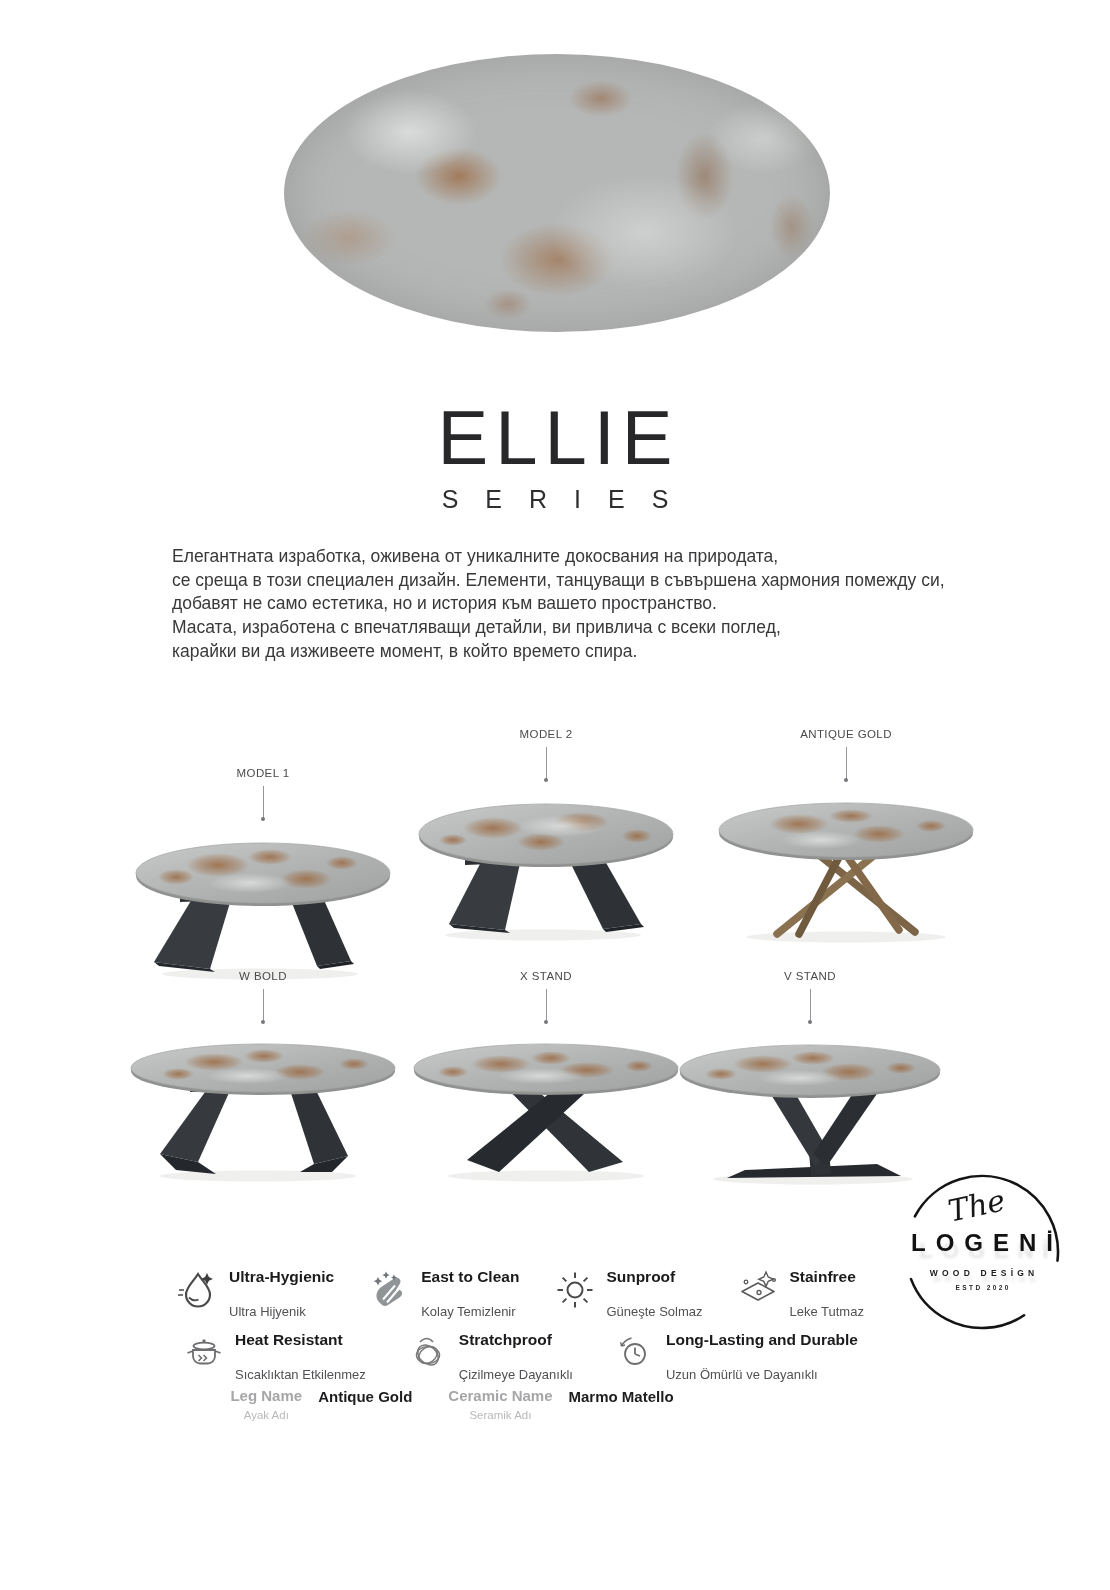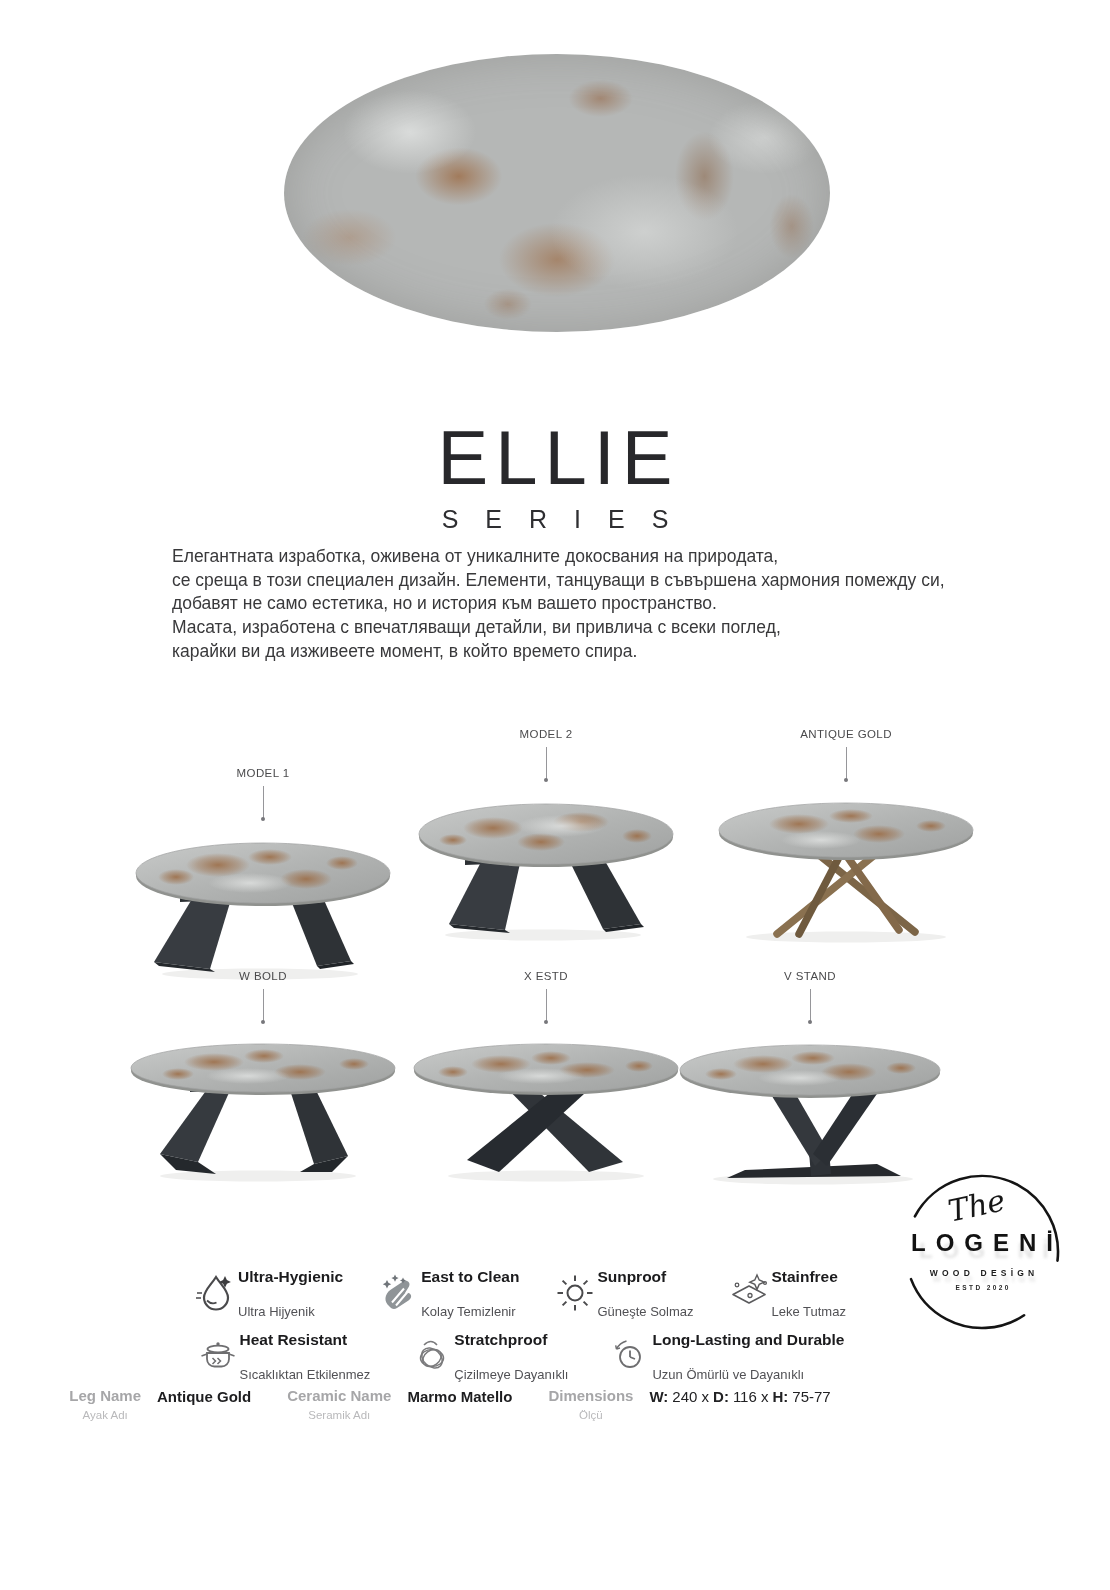--- a/index.html
+++ b/index.html
@@ -16,21 +16,21 @@
       radial-gradient(ellipse 66px 44px at 32% 44%, rgba(155,103,62,.75), transparent 66%),
       radial-gradient(ellipse 88px 56px at 50% 74%, rgba(155,103,62,.62), transparent 66%),
       radial-gradient(ellipse 46px 70px at 77% 44%, rgba(138,100,70,.55), transparent 64%),
       radial-gradient(ellipse 52px 30px at 58% 16%, rgba(148,98,62,.55), transparent 62%),
       radial-gradient(ellipse 36px 52px at 93% 62%, rgba(150,110,80,.45), transparent 62%),
       radial-gradient(ellipse 76px 46px at 12% 66%, rgba(168,120,84,.38), transparent 62%),
       radial-gradient(ellipse 40px 26px at 41% 90%, rgba(150,102,66,.4), transparent 60%);
     box-shadow: inset 0 0 48px rgba(116,116,112,.38);}
 
   
-  .title-block{position:absolute;left:0;top:420px;width:1110px;text-align:center;}
+  .title-block{position:absolute;left:0;top:400px;width:1110px;text-align:center;}
   .title-main{font-size:76px;line-height:1;font-weight:300;letter-spacing:7px;text-indent:7px;color:#28282b;}
   .title-sub{font-size:25px;font-weight:400;letter-spacing:27px;text-indent:27px;color:#2e2e31;margin-top:9px;}
 
   
   .desc{position:absolute;left:172px;top:545px;width:800px;font-size:17.5px;line-height:23.7px;color:#39393b;}
 
   
   .model-cell{position:absolute;width:290px;text-align:center;}
   .model-label{font-size:11.5px;letter-spacing:.4px;color:#4a4a4c;}
   .pointer{width:1px;height:33px;background:#96969a;margin:7px auto 2px;position:relative;}
@@ -48,21 +48,21 @@
   .logo-pre{font-family:"DejaVu Serif",serif;font-style:italic;font-size:30px;color:#161616;
             transform:rotate(-12deg);display:inline-block;margin-left:-10px;}
   .logo-name{font-size:24px;font-weight:bold;letter-spacing:10px;text-indent:10px;color:#121212;margin-top:6px;}
   .logo-tagline{font-size:8.5px;font-weight:bold;letter-spacing:4.2px;text-indent:4.2px;color:#1c1c1c;margin-top:11px;}
   .logo-estd{font-size:6.5px;font-weight:bold;letter-spacing:2.4px;text-indent:2.4px;color:#2a2a2a;margin-top:6px;}
 
   
   .features{position:absolute;left:120px;top:1268px;width:800px;}
   .feat-row{display:flex;justify-content:center;align-items:center;gap:34px;}
   .feat-row.second{margin-top:12px;gap:40px;}
-  .feat{display:flex;align-items:center;}
+  .feat{display:flex;gap:9px;}
   .feat-icon{width:44px;height:44px;flex:none;}
   .feat-title{font-size:15.5px;font-weight:bold;color:#1b1b1d;line-height:1.15;}
   .feat-sub{font-size:13px;color:#515155;margin-top:18px;}
 
   
   .specs{position:absolute;left:0;top:1388px;width:904px;display:flex;justify-content:center;
          align-items:flex-start;gap:36px;}
   .spec-group{display:flex;gap:16px;align-items:flex-start;}
   .spec-label-col{text-align:center;}
   .spec-label{font-size:15px;font-weight:bold;color:#a6a6a8;line-height:1.1;}
@@ -221,21 +221,21 @@
         <ellipse cx="146" cy="32" rx="20" ry="7" fill="url(#rustg)"></ellipse>
         <ellipse cx="236" cy="40" rx="15" ry="6" fill="url(#rustg)"></ellipse>
         <ellipse cx="60" cy="50" rx="16" ry="6" fill="url(#rustg)"></ellipse>
         <ellipse cx="130" cy="52" rx="42" ry="8" fill="url(#lightg)"></ellipse>
       </g>
       <ellipse cx="145" cy="44" rx="132" ry="24" fill="none" stroke="#a3a5a4" stroke-width="0.8"></ellipse>
     </svg>
   </div>
 
   <div class="model-cell" style="left:401px;top:970px;">
-    <div class="model-label">X ESTD</div>
+    <div class="model-label">X STAND</div>
     <div class="pointer"></div>
     <svg class="table-svg" viewBox="0 0 290 168">
       <defs>
           <clipPath id="c5">
             <ellipse cx="145" cy="44" rx="132" ry="24"></ellipse>
           </clipPath>
         </defs>
       <ellipse cx="145" cy="152" rx="98" ry="5.5" fill="#efefee"></ellipse>
       <line x1="120" y1="56" x2="178" y2="66" stroke="#2b2f33" stroke-width="3"></line>
       <line x1="168" y1="56" x2="110" y2="66" stroke="#2b2f33" stroke-width="3"></line>
@@ -421,24 +421,15 @@
     </div>
 
     <div class="spec-group">
       <div class="spec-label-col">
         <div class="spec-label">Ceramic Name</div>
         <div class="spec-sublabel">Seramik Adı</div>
       </div>
       <div class="spec-value">Marmo Matello</div>
     </div>
 
-    <div class="spec-group">
-      <div class="spec-label-col">
-        <div class="spec-label">Dimensions</div>
-        <div class="spec-sublabel">Ölçü</div>
-      </div>
-      <div class="dim-value">
-        <span class="b">W:</span><span>240 x</span><span class="b">D:</span><span>116 x</span><span class="b">H:</span><span>75-77</span>
-      </div>
-    </div>
   </div>
 
 </div>
 
 </body></html>

